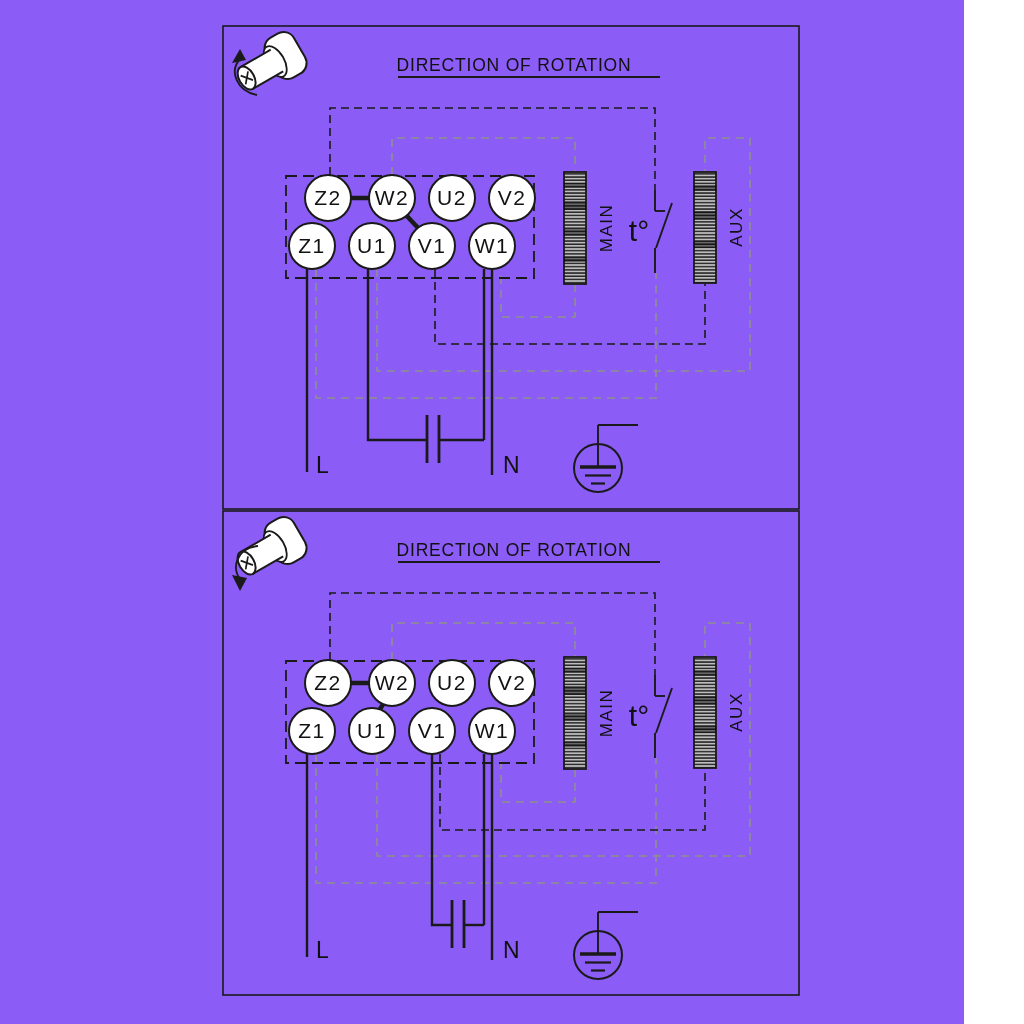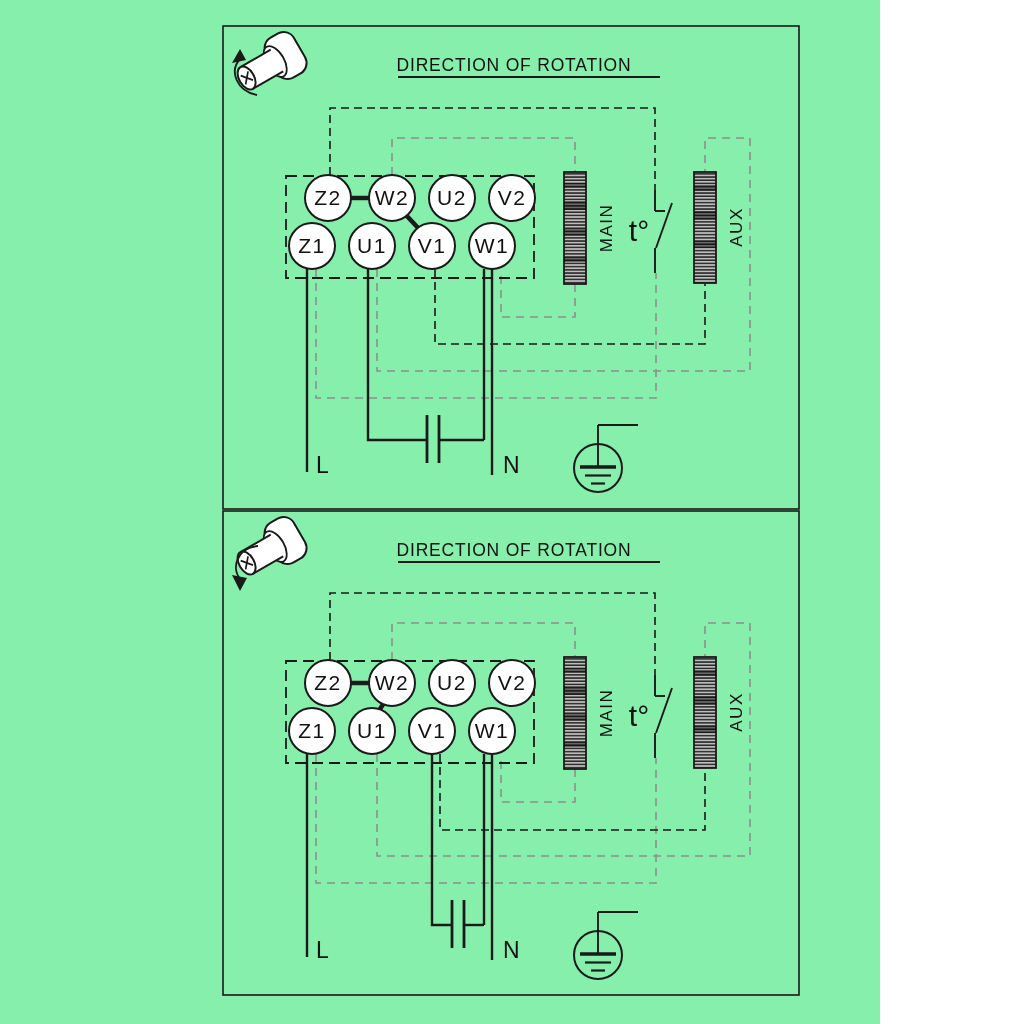--- a/index.html
+++ b/index.html
@@ -1,16 +1,16 @@
 <!DOCTYPE html>
 <html><head>
 <meta charset="utf-8">
 <style>
   html,body{margin:0;padding:0;background:#ffffff;}
-  .stage{position:relative;width:880px;height:1024px;background:#86efac;overflow:hidden;
+  .stage{position:relative;width:964px;height:1024px;background:#8b5cf6;overflow:hidden;
          font-family:"Liberation Sans", sans-serif;}
   svg.panel{position:absolute;left:222px;}
   svg text{font-family:"Liberation Sans", sans-serif;fill:#111;}
   .title{font-size:17.5px;letter-spacing:.8px;}
   .t-label{font-size:21px;letter-spacing:1.5px;}
   .wlabel{font-size:17px;letter-spacing:1.5px;}
   .tdeg{font-size:30px;}
   .supply{font-size:23px;}
   .frame{fill:none;stroke:#1a1a1a;stroke-width:1.6;}
   .sl{stroke:#1a1a1a;stroke-width:2;fill:#fff;}

